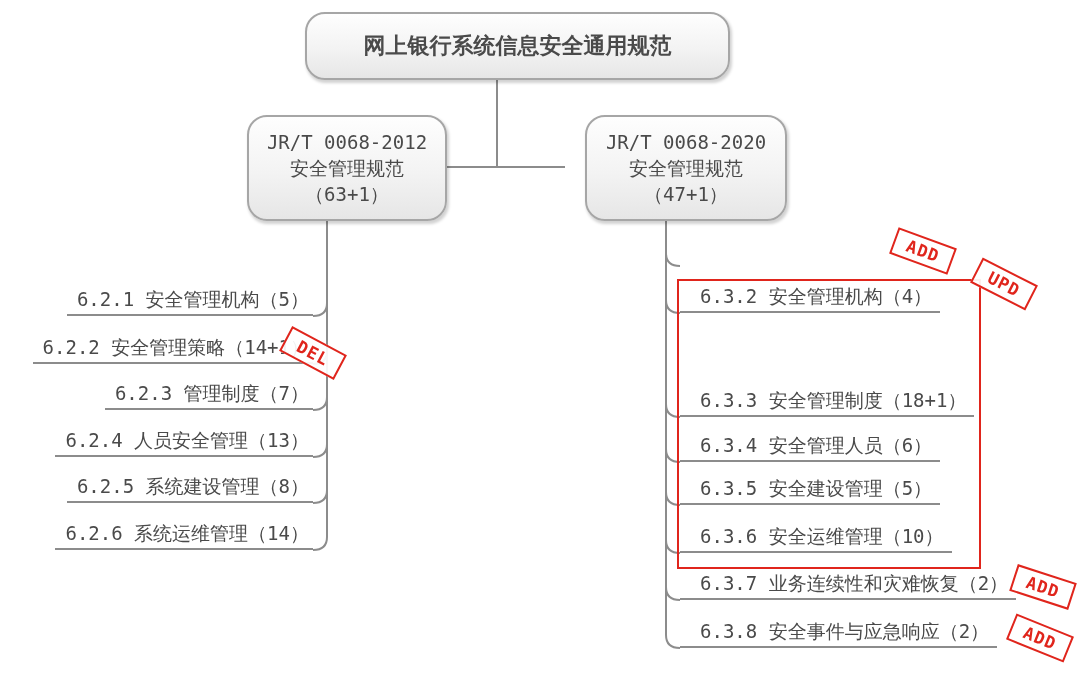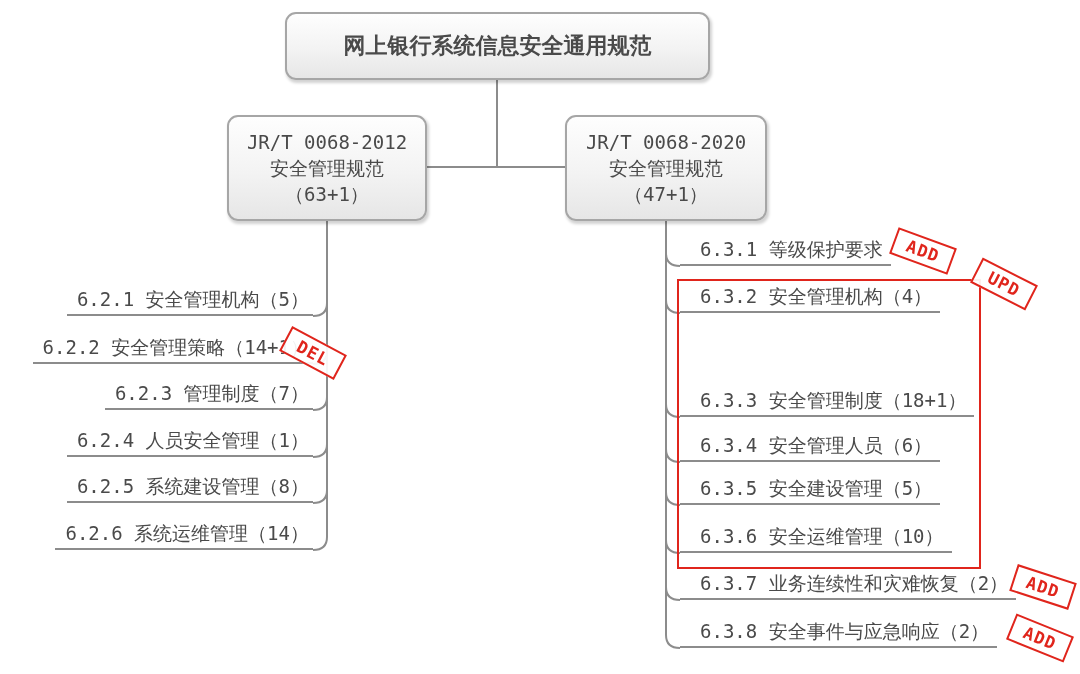--- a/index.html
+++ b/index.html
@@ -5,26 +5,27 @@
   html,body{margin:0;padding:0;background:#ffffff;}
   #stage{
     position:relative;width:1080px;height:674px;overflow:hidden;background:#ffffff;
     font-family:"DejaVu Sans Mono","Liberation Mono",monospace;
   }
   #wires{position:absolute;left:0;top:0;z-index:0;}
   #wires path{stroke:#8c8c8c;stroke-width:2;fill:none;}
 
   .node-box{
     position:absolute;box-sizing:border-box;z-index:2;
-    border:2px solid #a6a6a6;border-radius:11px;
+    border:2px solid #a6a6a6;border-radius:20px;
     background:linear-gradient(180deg,#fefefe 0%,#f3f3f3 55%,#e6e6e6 100%);
     box-shadow:1.5px 2.5px 3px rgba(0,0,0,0.18);
     color:#4a4a4a;display:flex;flex-direction:column;
     align-items:center;justify-content:center;text-align:center;
     white-space:nowrap;
+    margin-left:20px;
   }
   #root-box{left:285px;top:12px;width:425px;height:68px;font-size:22px;font-weight:bold;}
   #left-box{left:227px;top:115px;width:200px;height:106px;font-size:19px;line-height:26px;font-weight:normal;}
   #right-box{left:565px;top:115px;width:202px;height:106px;font-size:19px;line-height:26px;font-weight:normal;}
 
   .item{
     position:absolute;z-index:2;height:29px;line-height:25px;box-sizing:border-box;
     font-size:19px;color:#4a4a4a;white-space:nowrap;
     border-bottom:2px solid #8c8c8c;
   }
@@ -91,25 +92,24 @@
 
   <div id="right-box" class="node-box">
     <span>JR/T 0068-2020</span>
     <span>安全管理规范</span>
     <span>（47+1）</span>
   </div>
 
   <div class="item item-left" style="right:767px;top:287px">6.2.1 安全管理机构（5）</div>
   <div class="item item-left" style="right:767px;top:335px">6.2.2 安全管理策略（14+1）</div>
   <div class="item item-left" style="right:767px;top:381px">6.2.3 管理制度（7）</div>
-  <div class="item item-left" style="right:767px;top:428px">6.2.4 人员安全管理（1）</div>
+  <div class="item item-left" style="right:767px;top:428px">6.2.4 人员安全管理（13）</div>
   <div class="item item-left" style="right:767px;top:474px">6.2.5 系统建设管理（8）</div>
   <div class="item item-left" style="right:767px;top:521px">6.2.6 系统运维管理（14）</div>
 
-  <div class="item item-right" style="left:680px;top:237px">6.3.1 等级保护要求</div>
   <div class="item item-right" style="left:680px;top:284px">6.3.2 安全管理机构（4）</div>
   <div class="item item-right" style="left:680px;top:388px">6.3.3 安全管理制度（18+1）</div>
   <div class="item item-right" style="left:680px;top:433px">6.3.4 安全管理人员（6）</div>
   <div class="item item-right" style="left:680px;top:476px">6.3.5 安全建设管理（5）</div>
   <div class="item item-right" style="left:680px;top:524px">6.3.6 安全运维管理（10）</div>
   <div class="item item-right" style="left:680px;top:571px">6.3.7 业务连续性和灾难恢复（2）</div>
   <div class="item item-right" style="left:680px;top:619px">6.3.8 安全事件与应急响应（2）</div>
 
   <div id="stamp-del" class="stamp">DEL</div>
   <div id="stamp-add-631" class="stamp">ADD</div>

